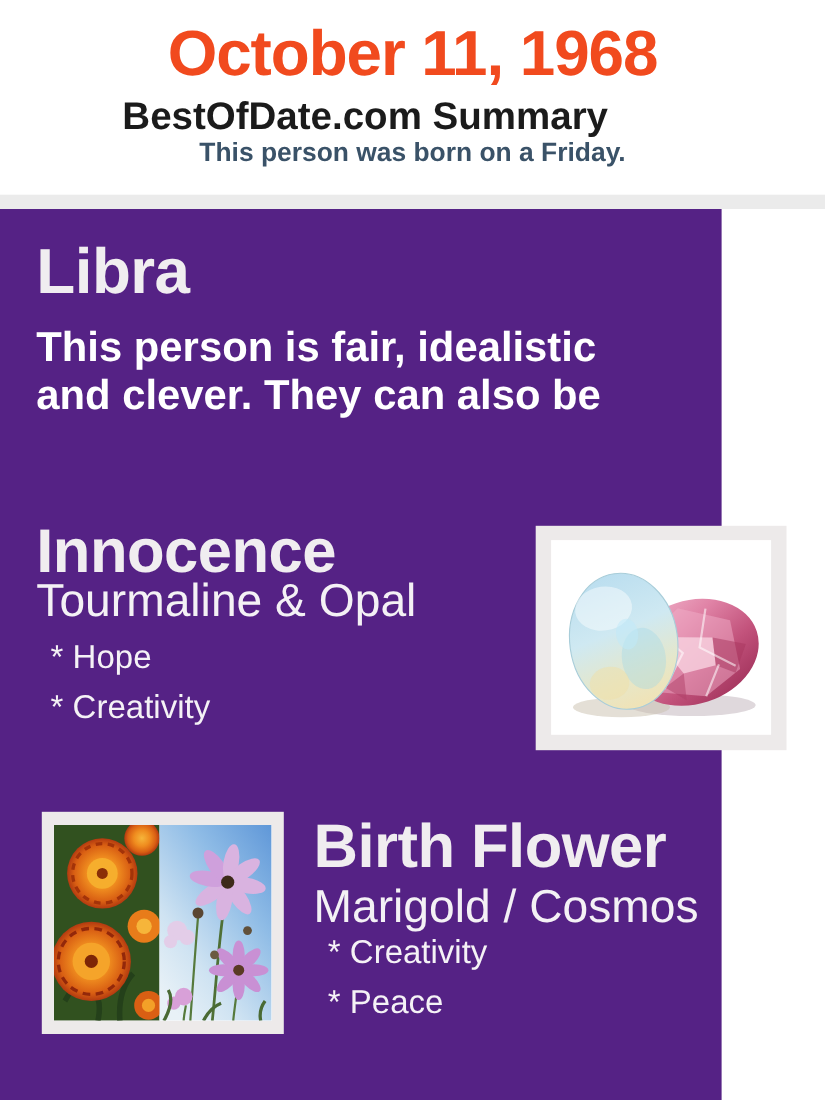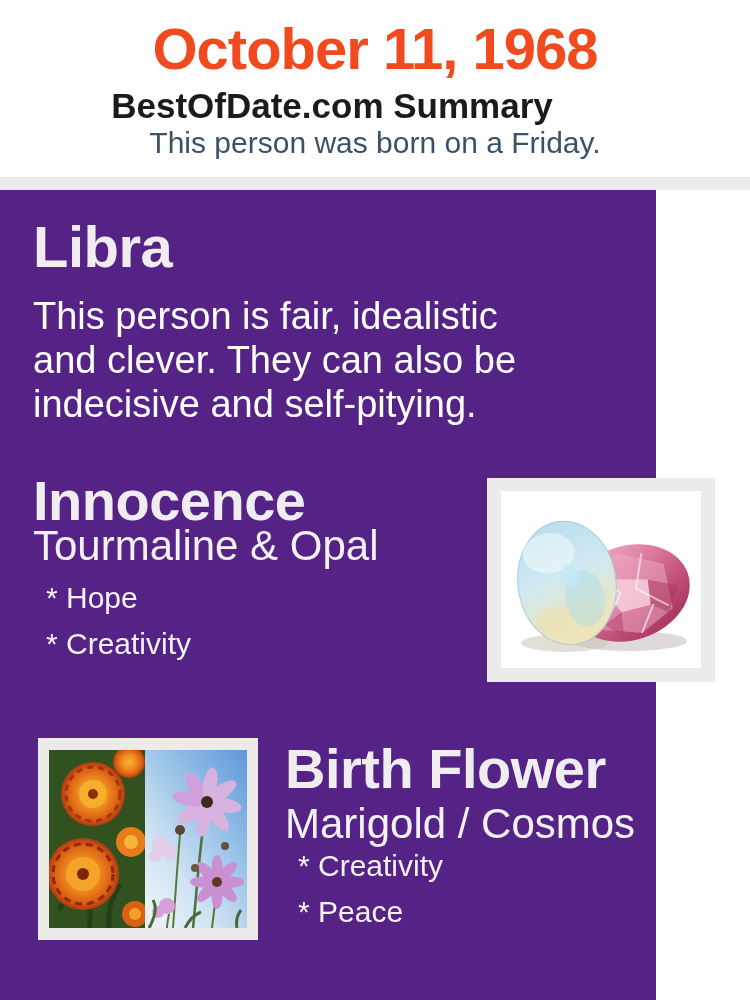--- a/index.html
+++ b/index.html
@@ -12,40 +12,40 @@
     position:absolute;top:14px;left:0;width:750px;text-align:center;
     font-size:58px;font-weight:700;line-height:1.2;
     color:var(--accent-orange,#f14a1e);letter-spacing:-1px;
   }
   .summary-line{
     position:absolute;top:85px;left:0;width:664px;text-align:center;
     font-size:35px;font-weight:600;line-height:1.2;color:var(--ink,#1b1b1b);
   }
   .weekday-line{
     position:absolute;top:125px;left:0;width:750px;text-align:center;
-    font-size:30px;font-weight:400;line-height:1.2;color:var(--slate,#3a5268);
+    font-size:24px;font-weight:700;line-height:1.2;color:var(--slate,#3a5268);
   }
   .divider{
     position:absolute;top:177px;left:0;width:750px;height:13px;
     background:var(--divider-gray,#ebebeb);
   }
   
   .purple{
     position:absolute;top:190px;left:0;width:656px;height:810px;
     background:var(--purple-bg,#552285);
   }
   .h-big{
     position:absolute;font-size:58px;font-weight:700;line-height:1.15;
     color:var(--heading-white,#f0edf0);letter-spacing:-.5px;
   }
   .h-section{
     position:absolute;font-size:56px;font-weight:700;line-height:1.1;
     color:var(--heading-white,#f0edf0);letter-spacing:-.5px;
   }
-  .desc{position:absolute;left:33px;top:104px;color:#ffffff;font-size:38px;line-height:44px;font-weight:400;}
+  .desc{position:absolute;left:33px;top:104px;color:#ffffff;font-size:38px;line-height:44px;font-weight:700;}
   .subname{position:absolute;font-size:42px;font-weight:400;color:#f4f1f5;line-height:1.15;}
   .traits{position:absolute;color:#f5f2f6;font-size:30px;font-weight:400;margin-left:13px;}
   .traits .trait{line-height:32px;margin-bottom:14px;}
   
   .photo-frame{position:absolute;background:var(--frame-gray,#edeaea);box-sizing:border-box;}
   .photo-frame .photo{position:absolute;background:#ffffff;overflow:hidden;}
   .gem-frame{left:487px;top:288px;width:228px;height:204px;}
   .gem-frame .photo{left:14px;top:13px;width:200px;height:177px;}
   .flower-frame{left:38px;top:548px;width:220px;height:202px;}
   .flower-frame .photo{left:11px;top:12px;width:198px;height:178px;}
@@ -60,21 +60,20 @@
   <div class="summary-line">BestOfDate.com Summary</div>
   <div class="weekday-line">This person was born on a Friday.</div>
   <div class="divider"></div>
 
   <div class="purple">
 
     <div class="h-big" style="left:33px;top:24px;">Libra</div>
     <div class="desc">
       <div>This person is fair, idealistic</div>
       <div>and clever. They can also be</div>
-      <div>indecisive and self-pitying.</div>
     </div>
 
     <div class="h-section" style="left:33px;top:280px;">Innocence</div>
     <div class="subname" style="left:33px;top:332px;">Tourmaline &amp; Opal</div>
     <div class="traits" style="left:33px;top:392px;">
       <div class="trait">* Hope</div>
       <div class="trait">* Creativity</div>
     </div>
 
     <div class="photo-frame gem-frame">

